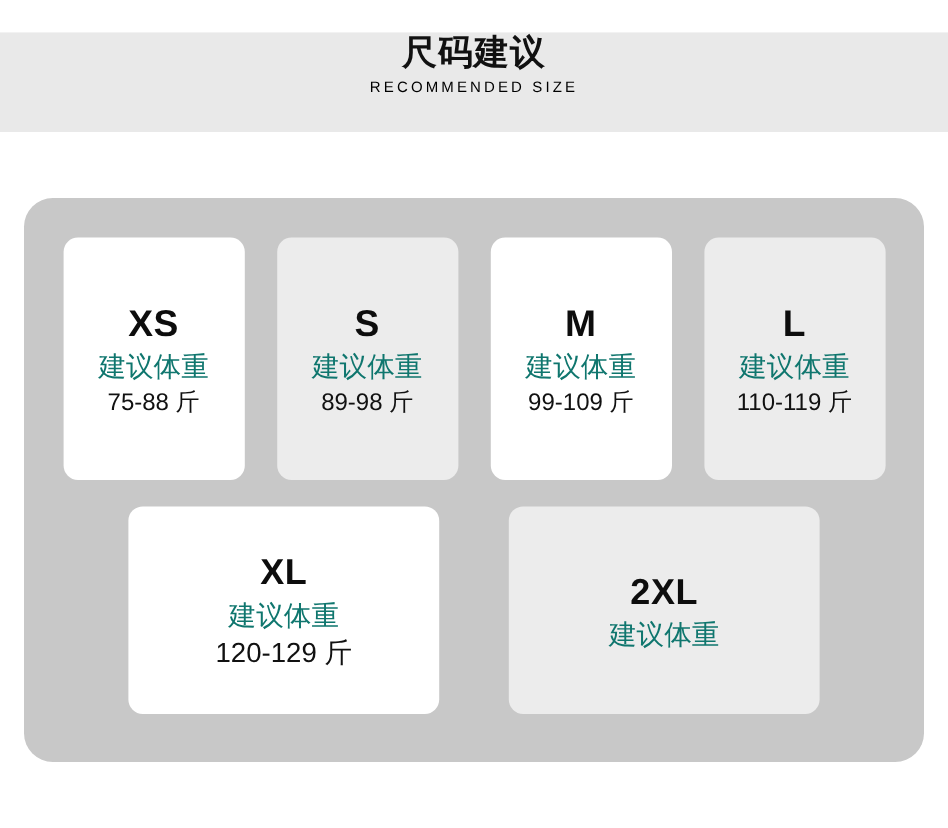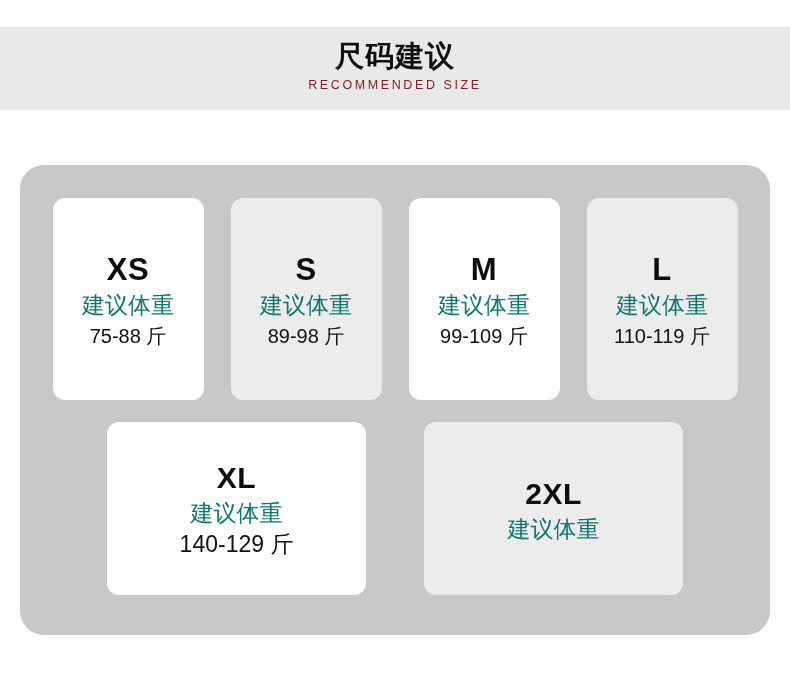--- a/index.html
+++ b/index.html
@@ -27,35 +27,34 @@
     left: 0;
     top: 27px;
     width: 790px;
     height: 83px;
     background: #e9e9e9;
     display: flex;
     flex-direction: column;
     align-items: center;
     justify-content: flex-start;
     box-sizing: border-box;
-    padding-top: 12px;
   }
   .header-title {
     font-size: 29px;
     font-weight: bold;
     color: #111111;
     letter-spacing: 1px;
     line-height: 34px;
     white-space: nowrap;
   }
   .header-subtitle {
     margin-top: 4px;
     font-size: 12.5px;
     font-weight: normal;
-    color: #7f1d1d;
+    color: #000000;
     letter-spacing: 2.6px;
     line-height: 16px;
     white-space: nowrap;
   }
 
   
   .size-panel {
     position: absolute;
     left: 20px;
     top: 165px;
@@ -173,21 +172,21 @@
         <div class="card-weight-range">110-119 斤</div>
       </div>
 
     </div>
 
     <div class="card-row card-row-bottom">
 
       <div class="size-card tone-white">
         <div class="card-size-label">XL</div>
         <div class="card-weight-caption">建议体重</div>
-        <div class="card-weight-range">140-129 斤</div>
+        <div class="card-weight-range">120-129 斤</div>
       </div>
 
       <div class="size-card tone-gray">
         <div class="card-size-label">2XL</div>
         <div class="card-weight-caption">建议体重</div>
       </div>
 
     </div>
 
   </div>

